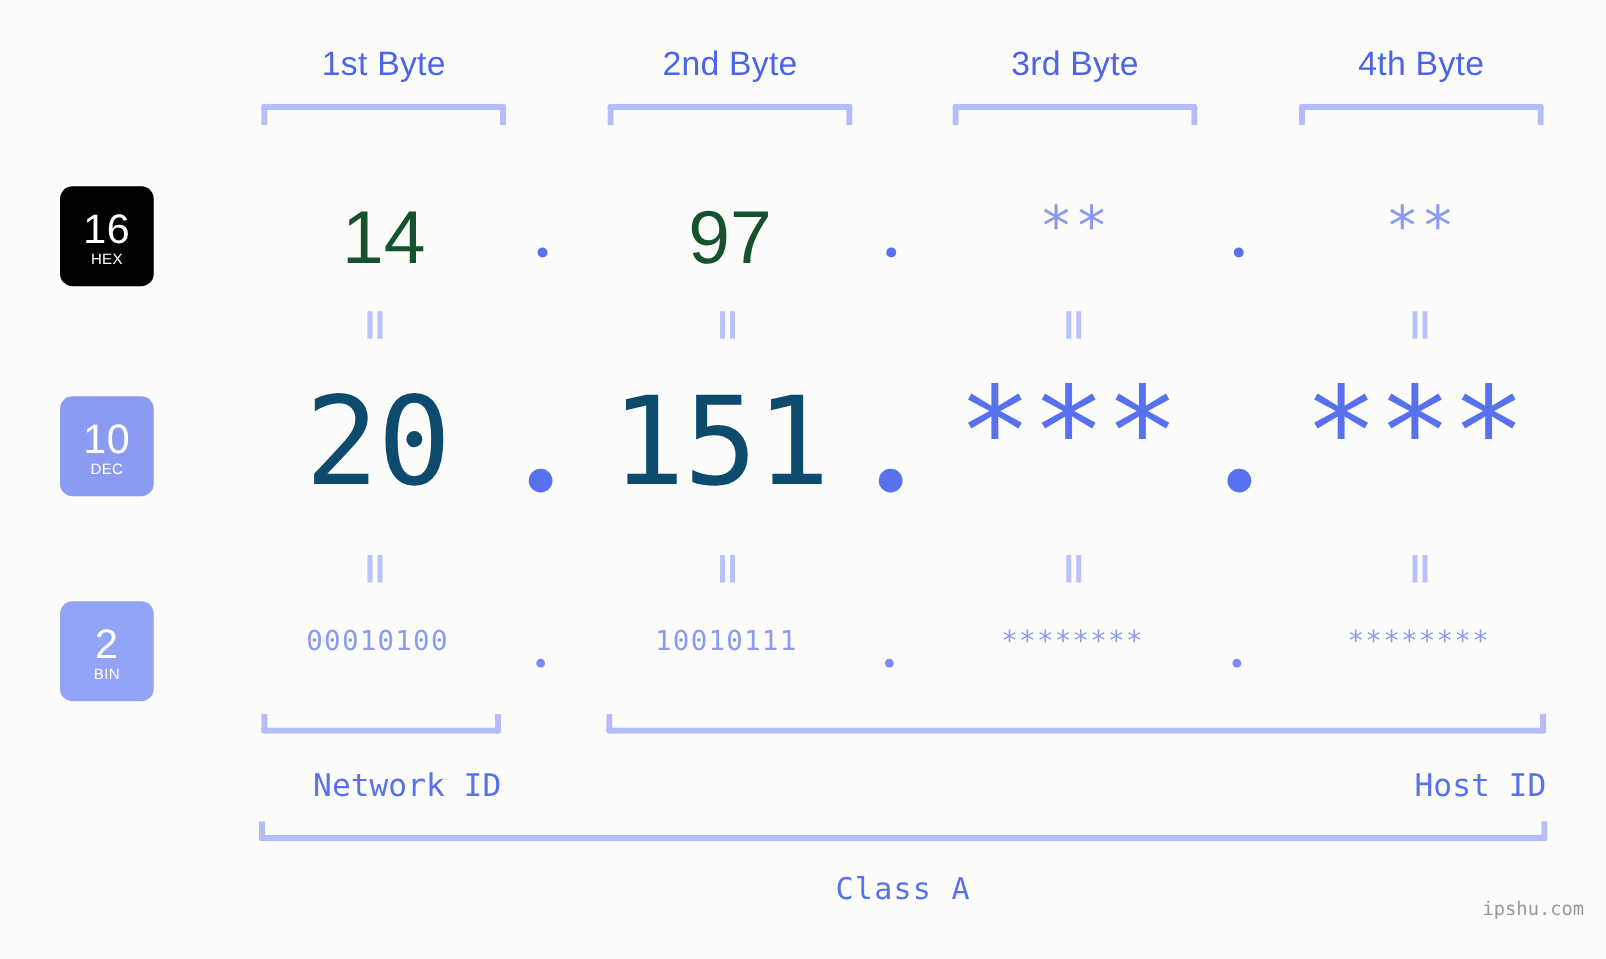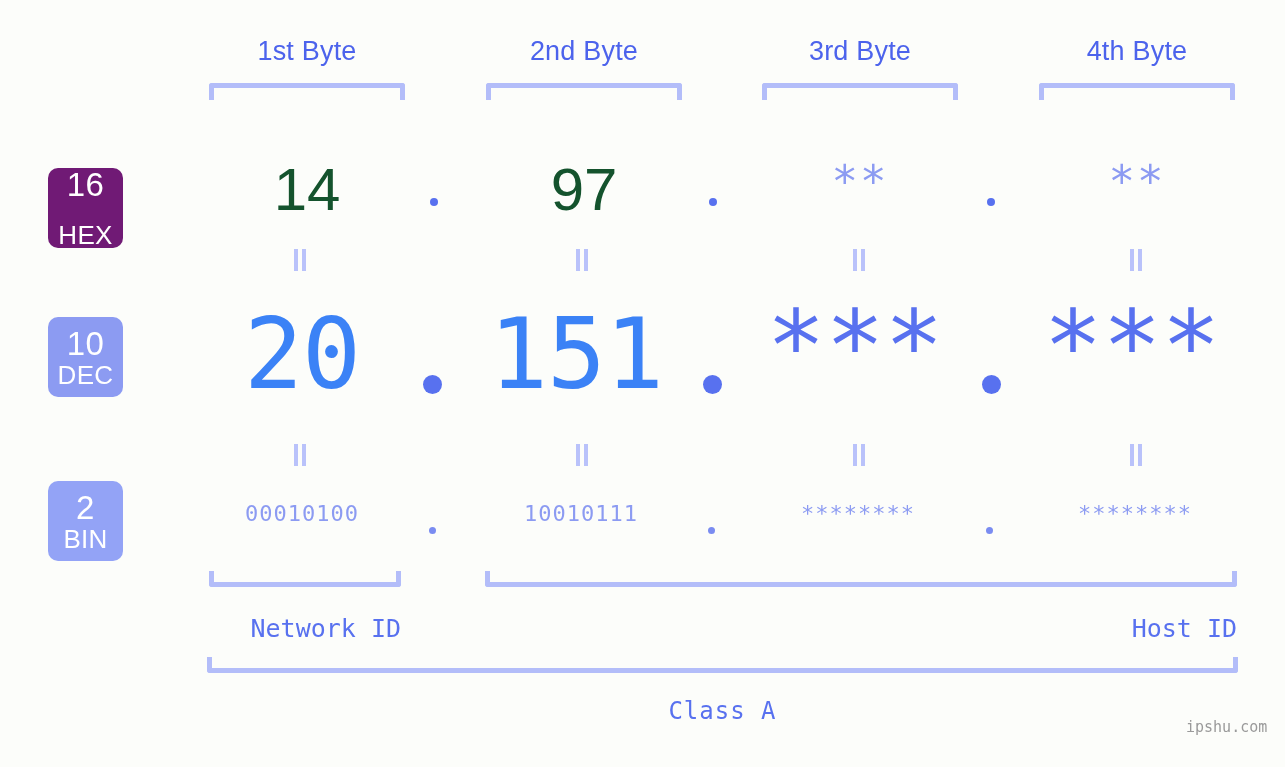--- a/index.html
+++ b/index.html
@@ -62,21 +62,21 @@
     align-items: center;
     justify-content: center;
     line-height: 1;
   }
   .badge .num {
     font-size: 33px;
     font-weight: 400;
     letter-spacing: 0.5px;
   }
   .badge .lbl {
-    font-size: 26px;
+    font-size: 12px;
     font-weight: 400;
     margin-top: 2px;
     letter-spacing: 0.3px;
   }
 
   
   .cell {
     position: absolute;
     text-align: center;
     white-space: nowrap;
@@ -87,21 +87,21 @@
     font-size: 60px;
     font-family: "Liberation Sans", sans-serif;
   }
   .hex-star {
     color: #8c9bf2;
     font-size: 44px;
     font-family: "DejaVu Sans Mono", monospace;
     letter-spacing: 2px;
   }
   .dec-val {
-    color: #3b82f6;
+    color: #0c4a6e;
     font-size: 98px;
     font-family: "DejaVu Sans Mono", monospace;
     letter-spacing: -1px;
   }
   .dec-star {
     color: #5871ef;
     font-size: 98px;
     font-family: "DejaVu Sans Mono", monospace;
   }
   .bin-val {
@@ -173,21 +173,21 @@
   <div class="byte-header" style="left:209px; top:36px; width:196px;">1st Byte</div>
   <div class="byte-header" style="left:486px; top:36px; width:196px;">2nd Byte</div>
   <div class="byte-header" style="left:762px; top:36px; width:196px;">3rd Byte</div>
   <div class="byte-header" style="left:1039px; top:36px; width:196px;">4th Byte</div>
 
   <div class="bracket down" style="left:209px; top:83px; width:196px; height:17px;"></div>
   <div class="bracket down" style="left:486px; top:83px; width:196px; height:17px;"></div>
   <div class="bracket down" style="left:762px; top:83px; width:196px; height:17px;"></div>
   <div class="bracket down" style="left:1039px; top:83px; width:196px; height:17px;"></div>
 
-  <div class="badge" style="left:48px; top:168px; background:#701a75;justify-content:space-between;">
+  <div class="badge" style="left:48px; top:149px; background:#000000;">
     <span class="num">16</span>
     <span class="lbl">HEX</span>
   </div>
   <div class="badge" style="left:48px; top:317px; background:#8c9bf2;">
     <span class="num">10</span>
     <span class="lbl">DEC</span>
   </div>
   <div class="badge" style="left:48px; top:481px; background:#93a3f6;">
     <span class="num">2</span>
     <span class="lbl">BIN</span>

